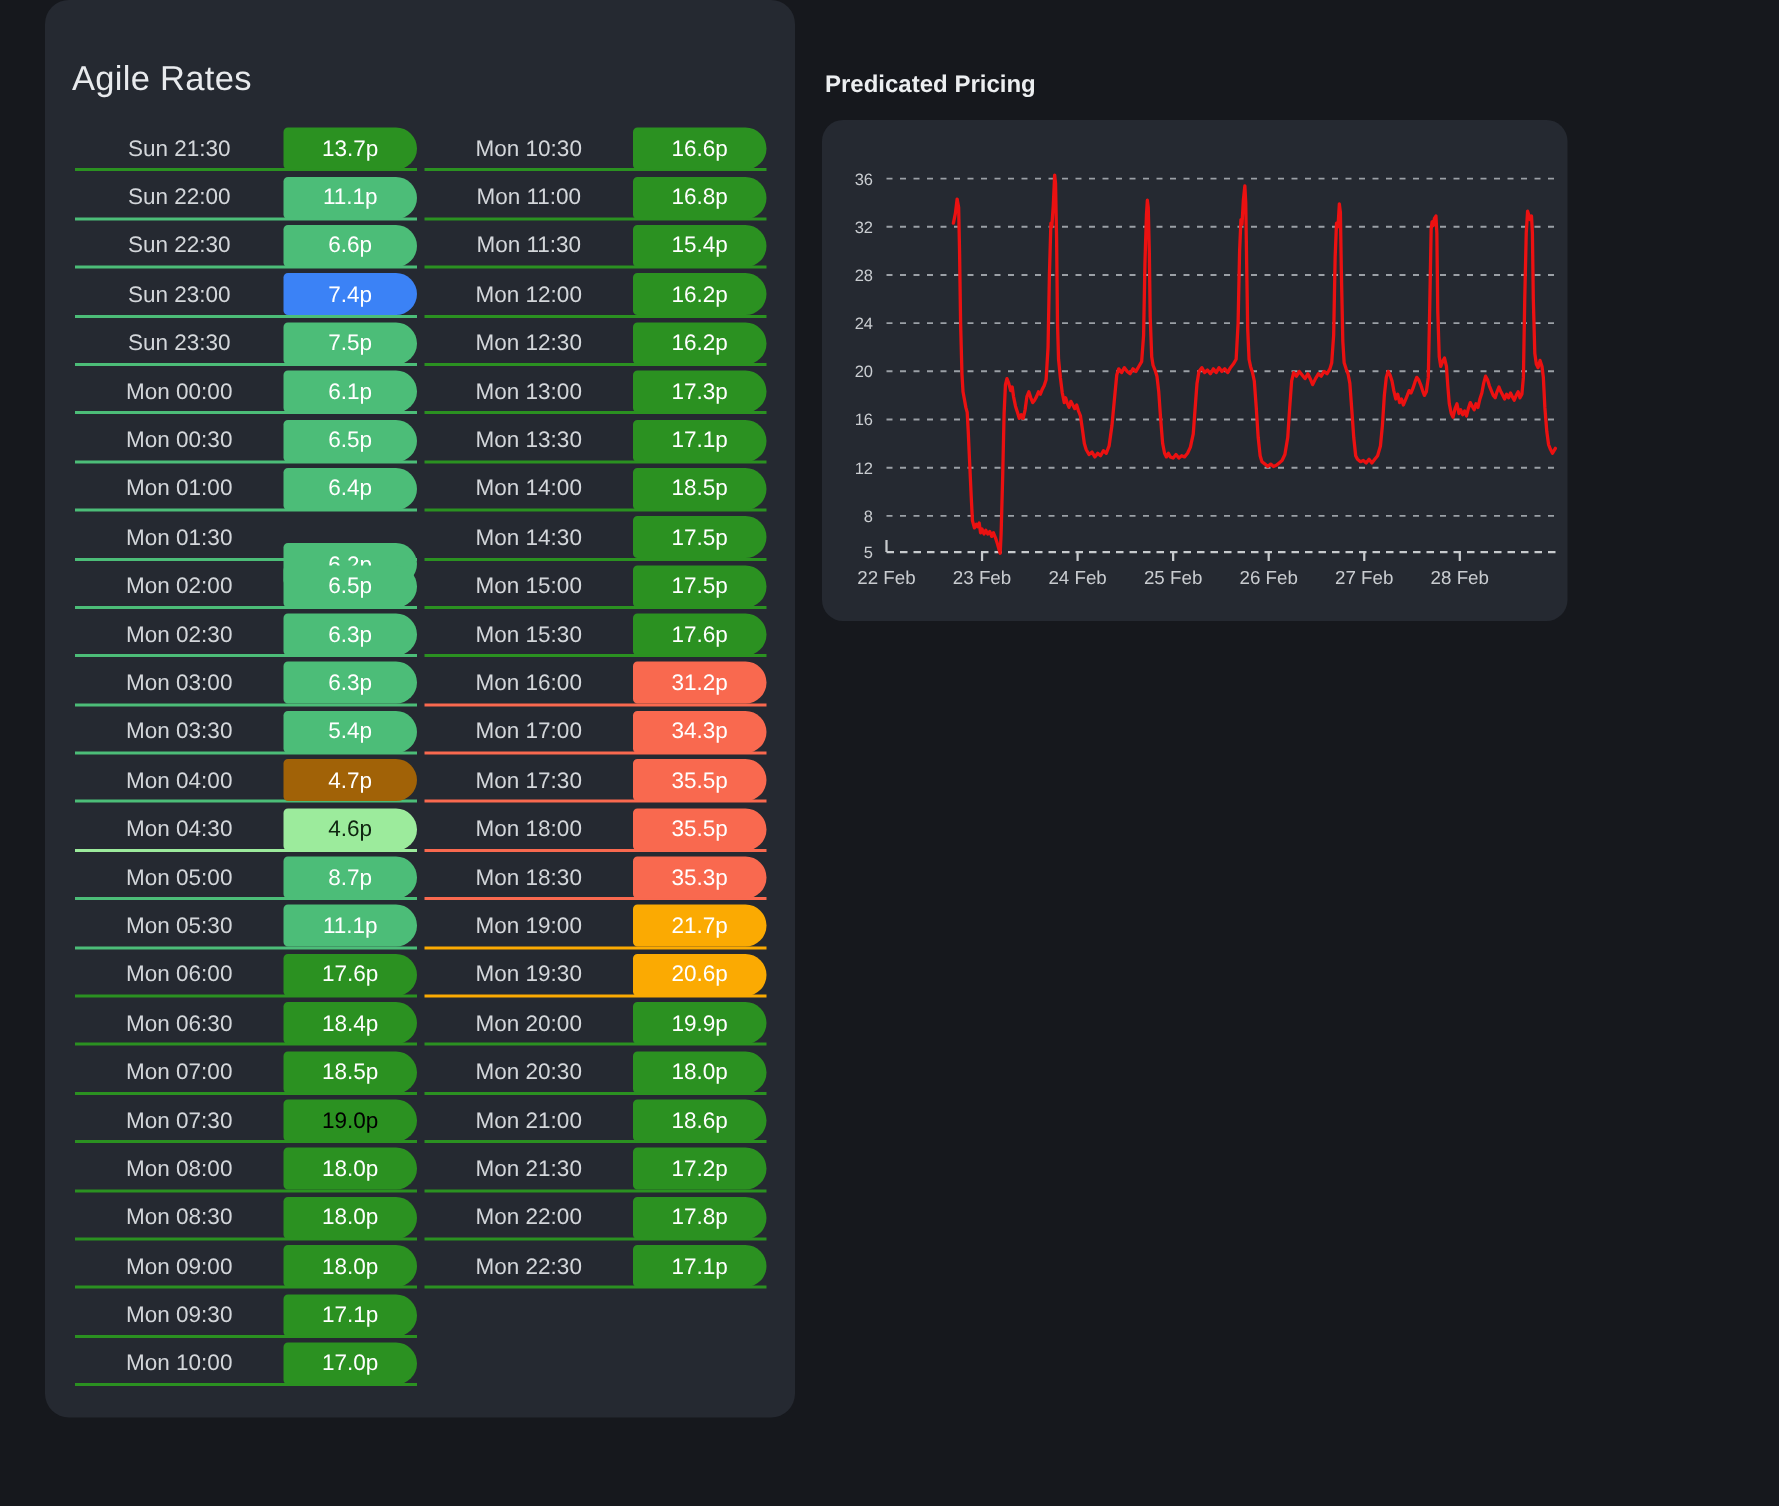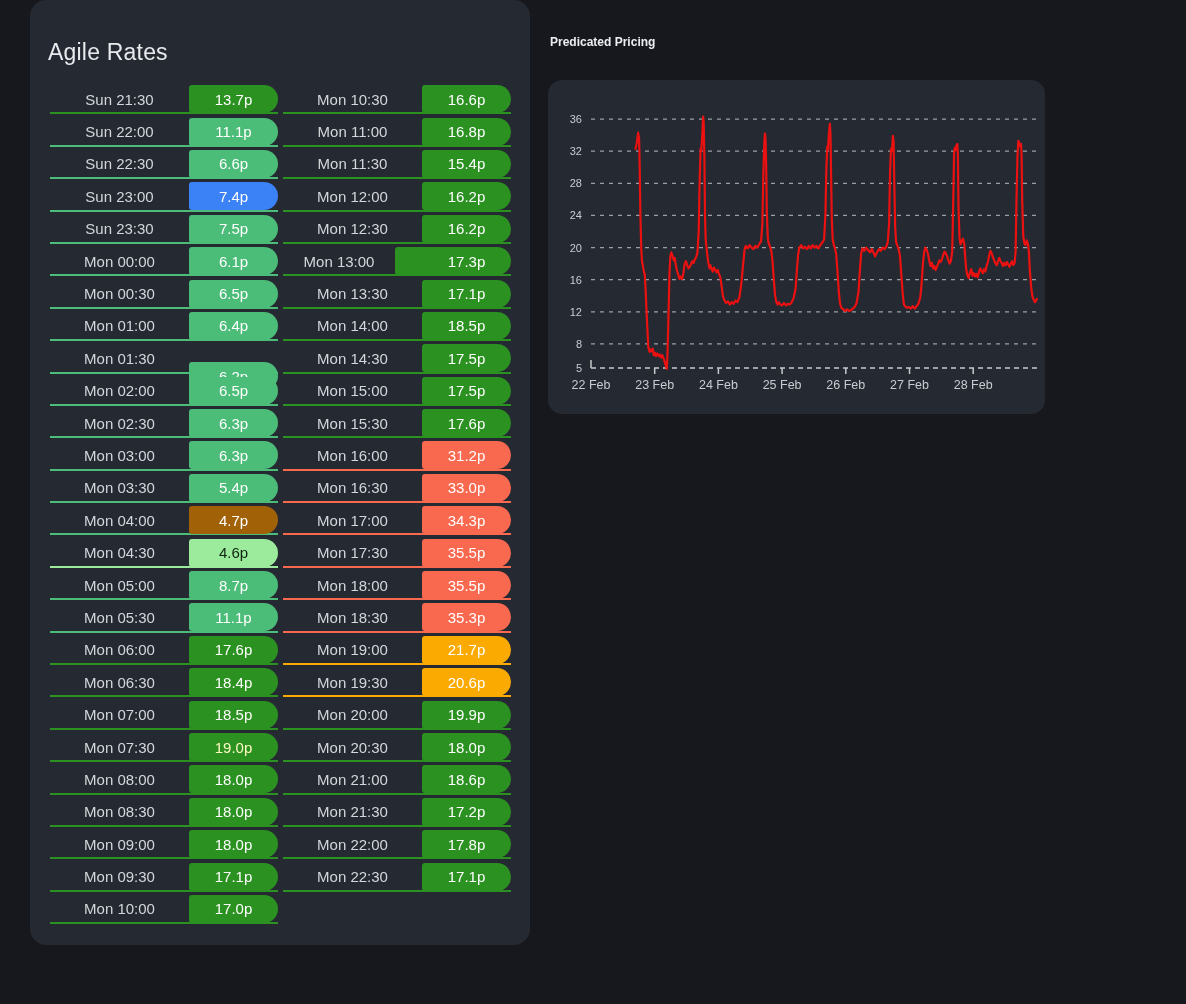--- a/index.html
+++ b/index.html
@@ -11,21 +11,21 @@
                color:#e8eaed;letter-spacing:.2px;}
   .rates-columns{position:absolute;top:83px;left:0;width:100%;}
   .rates-col{position:absolute;top:0;width:228px;}
   .rates-col.c1{left:20px;}
   .rates-col.c2{left:253px;}
   .rate-row{position:relative;height:32.4px;display:flex;align-items:center;}
   .rate-underline{position:absolute;left:0;right:0;bottom:1px;height:2px;}
   .rate-time{flex:1;text-align:center;font-size:15px;color:#d3d6da;position:relative;}
   .rate-pill{position:relative;z-index:1;width:89px;height:28px;border-radius:3px 14px 14px 3px;
              display:flex;align-items:center;justify-content:center;font-size:15px;color:#fff;}
-  .chart-title{position:absolute;left:550px;top:35px;margin:0;font-size:12px;font-weight:700;
+  .chart-title{position:absolute;left:550px;top:48px;margin:0;font-size:16px;font-weight:700;
                color:#eceef0;}
   .chart-panel{left:548px;top:80px;width:497px;height:334px;border-radius:14px;}
   .chart-panel svg{display:block;}
 </style>
 </head>
 <body>
 
 <div class="page">
 
   <section class="panel rates-panel">
@@ -128,21 +128,21 @@
             <span class="rate-pill" style="background: rgb(43, 145, 33); color: rgb(255, 255, 255);">18.4p</span>
           </div>
           <div class="rate-row">
             <span class="rate-underline" style="background: rgb(43, 145, 33);"></span>
             <span class="rate-time">Mon 07:00</span>
             <span class="rate-pill" style="background: rgb(43, 145, 33); color: rgb(255, 255, 255);">18.5p</span>
           </div>
           <div class="rate-row">
             <span class="rate-underline" style="background: rgb(43, 145, 33);"></span>
             <span class="rate-time">Mon 07:30</span>
-            <span class="rate-pill" style="background: rgb(43, 145, 33); color: #fef9c3;">19.0p</span>
+            <span class="rate-pill" style="background: rgb(43, 145, 33); color: #000000;">19.0p</span>
           </div>
           <div class="rate-row">
             <span class="rate-underline" style="background: rgb(43, 145, 33);"></span>
             <span class="rate-time">Mon 08:00</span>
             <span class="rate-pill" style="background: rgb(43, 145, 33); color: rgb(255, 255, 255);">18.0p</span>
           </div>
           <div class="rate-row">
             <span class="rate-underline" style="background: rgb(43, 145, 33);"></span>
             <span class="rate-time">Mon 08:30</span>
             <span class="rate-pill" style="background: rgb(43, 145, 33); color: rgb(255, 255, 255);">18.0p</span>
@@ -185,21 +185,21 @@
             <span class="rate-pill" style="background: rgb(43, 145, 33); color: rgb(255, 255, 255);">16.2p</span>
           </div>
           <div class="rate-row">
             <span class="rate-underline" style="background: rgb(43, 145, 33);"></span>
             <span class="rate-time">Mon 12:30</span>
             <span class="rate-pill" style="background: rgb(43, 145, 33); color: rgb(255, 255, 255);">16.2p</span>
           </div>
           <div class="rate-row">
             <span class="rate-underline" style="background: rgb(43, 145, 33);"></span>
             <span class="rate-time">Mon 13:00</span>
-            <span class="rate-pill" style="background: rgb(43, 145, 33); color: rgb(255, 255, 255); padding-left: 27px;">17.3p</span>
+            <span class="rate-pill" style="background: rgb(43, 145, 33); color: rgb(255, 255, 255);">17.3p</span>
           </div>
           <div class="rate-row">
             <span class="rate-underline" style="background: rgb(43, 145, 33);"></span>
             <span class="rate-time">Mon 13:30</span>
             <span class="rate-pill" style="background: rgb(43, 145, 33); color: rgb(255, 255, 255);">17.1p</span>
           </div>
           <div class="rate-row">
             <span class="rate-underline" style="background: rgb(43, 145, 33);"></span>
             <span class="rate-time">Mon 14:00</span>
             <span class="rate-pill" style="background: rgb(43, 145, 33); color: rgb(255, 255, 255);">18.5p</span>
@@ -216,25 +216,20 @@
           </div>
           <div class="rate-row">
             <span class="rate-underline" style="background: rgb(43, 145, 33);"></span>
             <span class="rate-time">Mon 15:30</span>
             <span class="rate-pill" style="background: rgb(43, 145, 33); color: rgb(255, 255, 255);">17.6p</span>
           </div>
           <div class="rate-row">
             <span class="rate-underline" style="background: rgb(249, 105, 79);"></span>
             <span class="rate-time">Mon 16:00</span>
             <span class="rate-pill" style="background: rgb(249, 105, 79); color: rgb(255, 255, 255);">31.2p</span>
-          </div>
-          <div class="rate-row">
-            <span class="rate-underline" style="background: rgb(249, 105, 79);"></span>
-            <span class="rate-time">Mon 16:30</span>
-            <span class="rate-pill" style="background: rgb(249, 105, 79); color: rgb(255, 255, 255);">33.0p</span>
           </div>
           <div class="rate-row">
             <span class="rate-underline" style="background: rgb(249, 105, 79);"></span>
             <span class="rate-time">Mon 17:00</span>
             <span class="rate-pill" style="background: rgb(249, 105, 79); color: rgb(255, 255, 255);">34.3p</span>
           </div>
           <div class="rate-row">
             <span class="rate-underline" style="background: rgb(249, 105, 79);"></span>
             <span class="rate-time">Mon 17:30</span>
             <span class="rate-pill" style="background: rgb(249, 105, 79); color: rgb(255, 255, 255);">35.5p</span>

